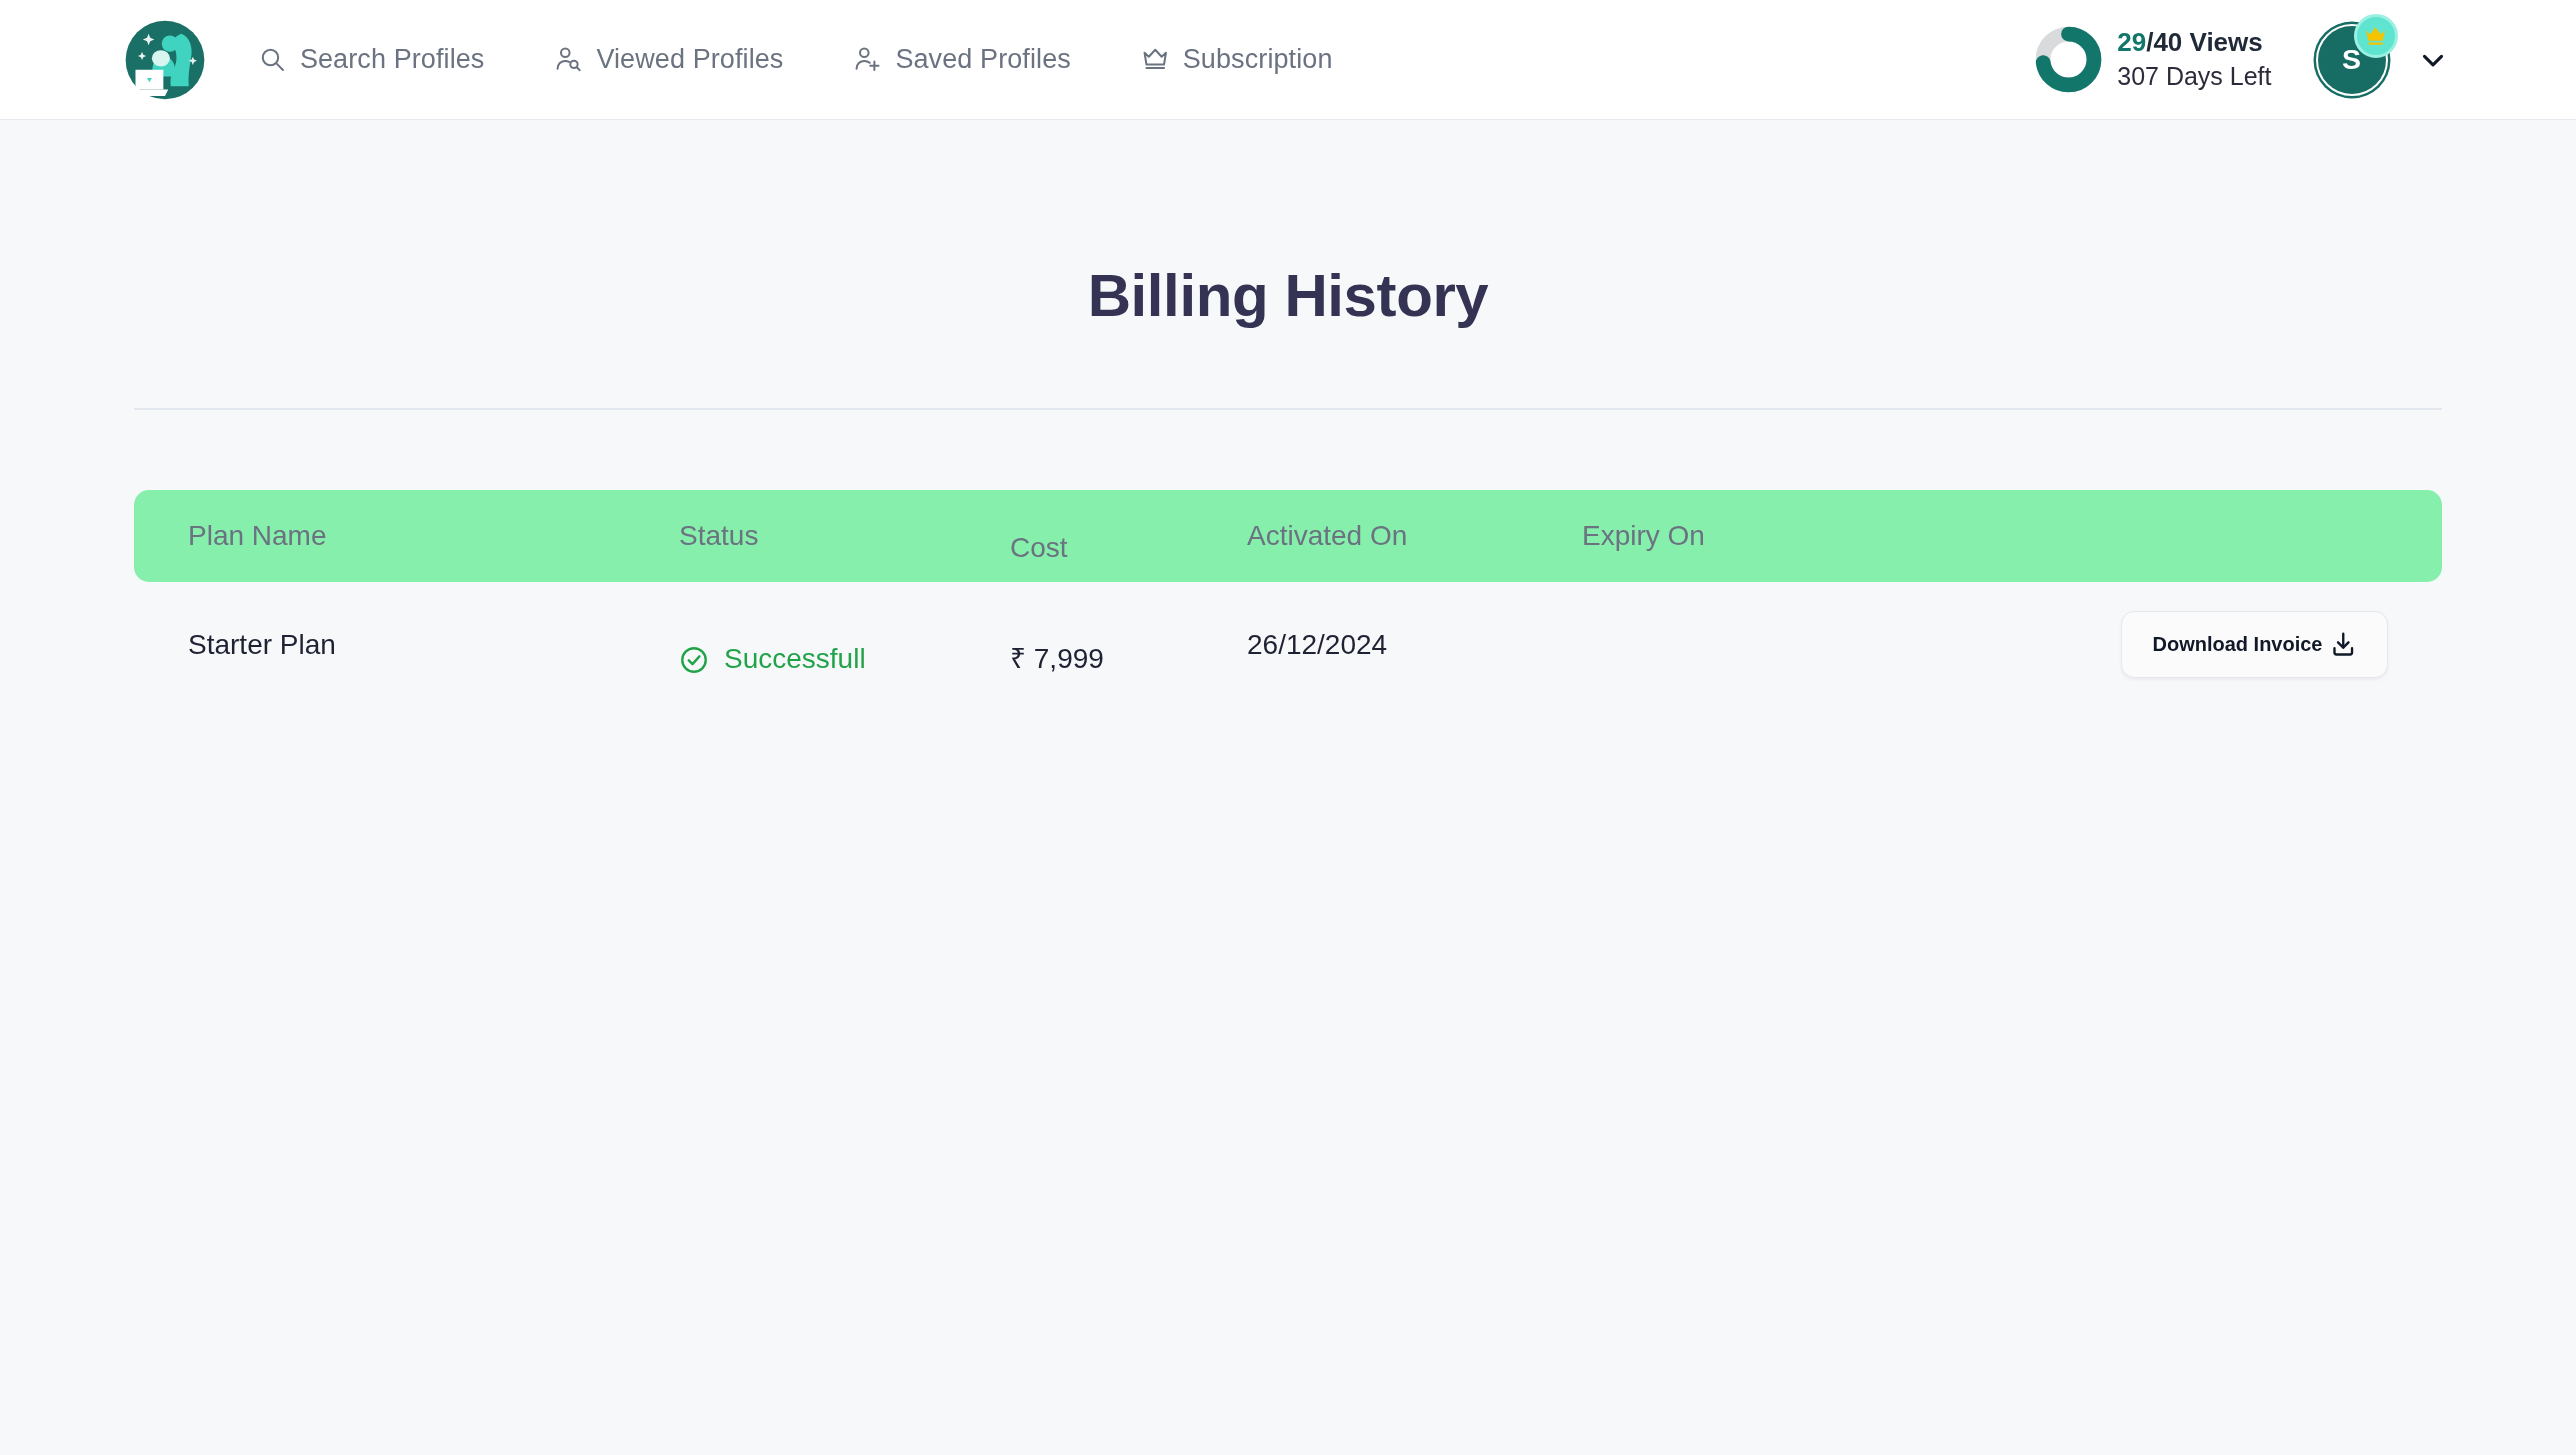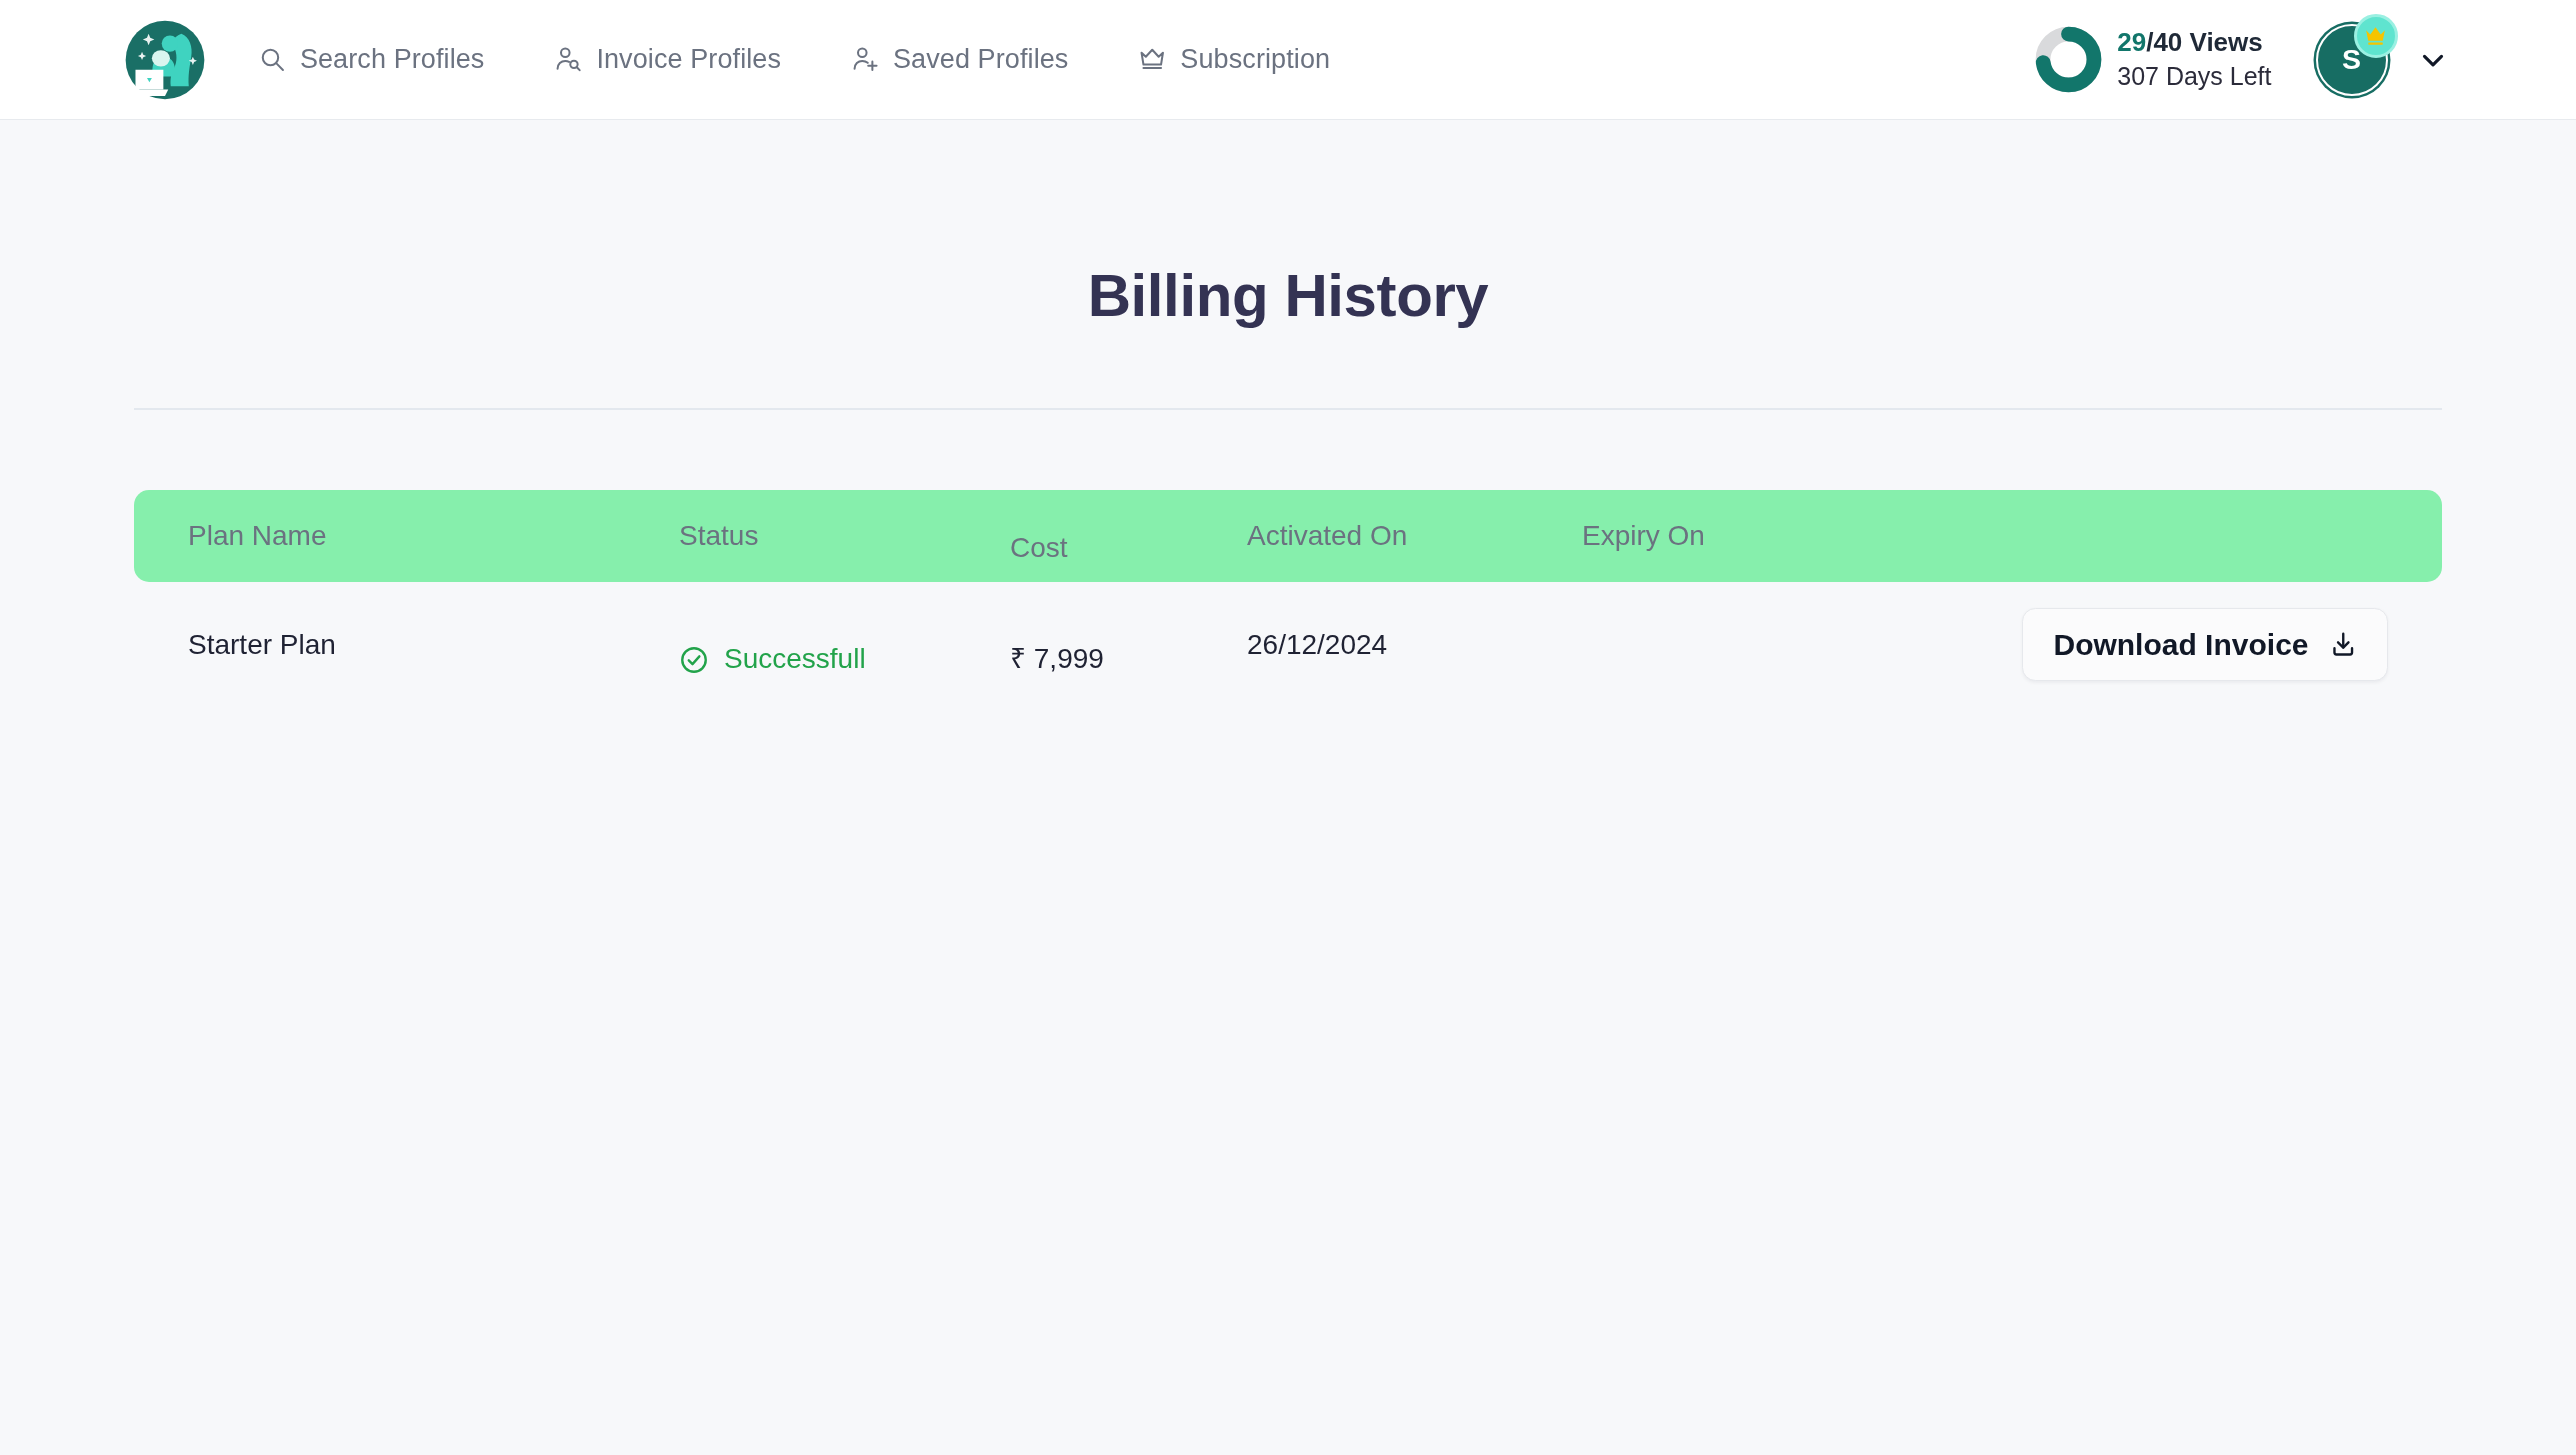--- a/index.html
+++ b/index.html
@@ -221,26 +221,26 @@
     color: #22a34a;
     font-size: 28px;
     font-weight: normal;
     margin-top: 29px;
   }
   .status-pill svg { width: 30px; height: 30px; display: block; flex: 0 0 auto; }
 
   .download-btn {
     display: inline-flex;
     align-items: center;
-    gap: 20px;
+    gap: 6px;
     background: #fbfbfc;
     border: 1.7px solid #e6e8ec;
     border-radius: 13.4px;
     padding: 18.4px 30px;
-    font-size: 30px;
+    font-size: 20px;
     font-weight: bold;
     color: #111827;
     cursor: pointer;
     box-shadow: 0 1.7px 3.4px rgba(16,24,40,0.05);
     white-space: nowrap;
     font-family: "Liberation Sans", sans-serif;
     text-align: right;
   }
   .download-btn svg { width: 28.5px; height: 28.5px; display: block; flex: 0 0 auto; }
 </style>
@@ -279,21 +279,21 @@
 
     <div class="nav-item">
       <span class="nav-icon">
         <svg viewBox="0 0 24 24" fill="none" stroke="currentColor" stroke-width="1.7" stroke-linecap="round">
           <circle cx="9.5" cy="6.5" r="3.6"></circle>
           <path d="M3 20c0-4 3-6.6 6.5-6.6 1.2 0 2.3.3 3.2.8"></path>
           <circle cx="16.8" cy="16.3" r="3.1"></circle>
           <line x1="19.2" y1="18.7" x2="21.6" y2="21.2"></line>
         </svg>
       </span>
-      <span class="nav-label">Invoice Profiles</span>
+      <span class="nav-label">Viewed Profiles</span>
     </div>
 
     <div class="nav-item">
       <span class="nav-icon">
         <svg viewBox="0 0 24 24" fill="none" stroke="currentColor" stroke-width="1.7" stroke-linecap="round">
           <circle cx="9.5" cy="6.5" r="3.6"></circle>
           <path d="M3 20c0-4 3-6.6 6.5-6.6 1.8 0 3.4.6 4.6 1.6"></path>
           <line x1="18" y1="14" x2="18" y2="21"></line>
           <line x1="14.5" y1="17.5" x2="21.5" y2="17.5"></line>
         </svg>

